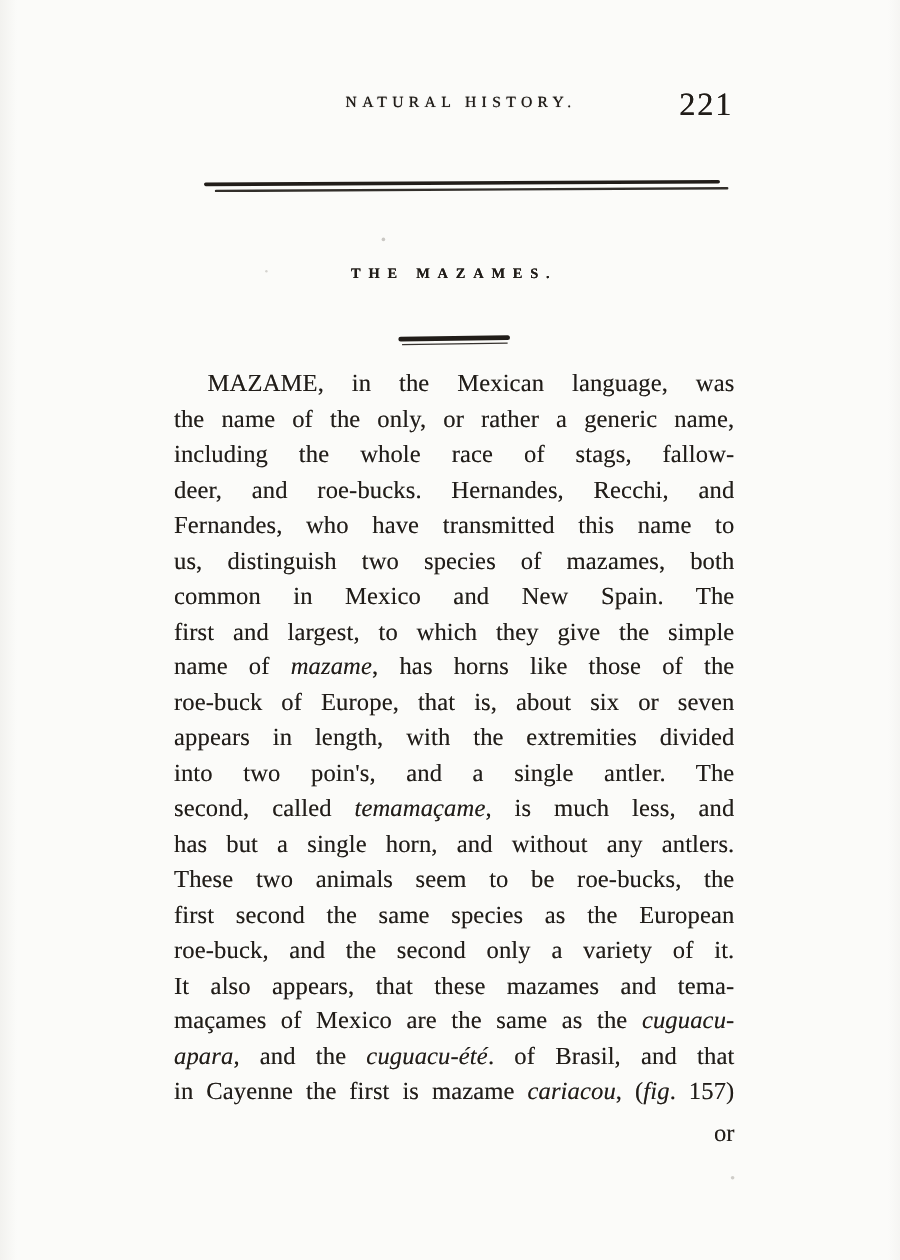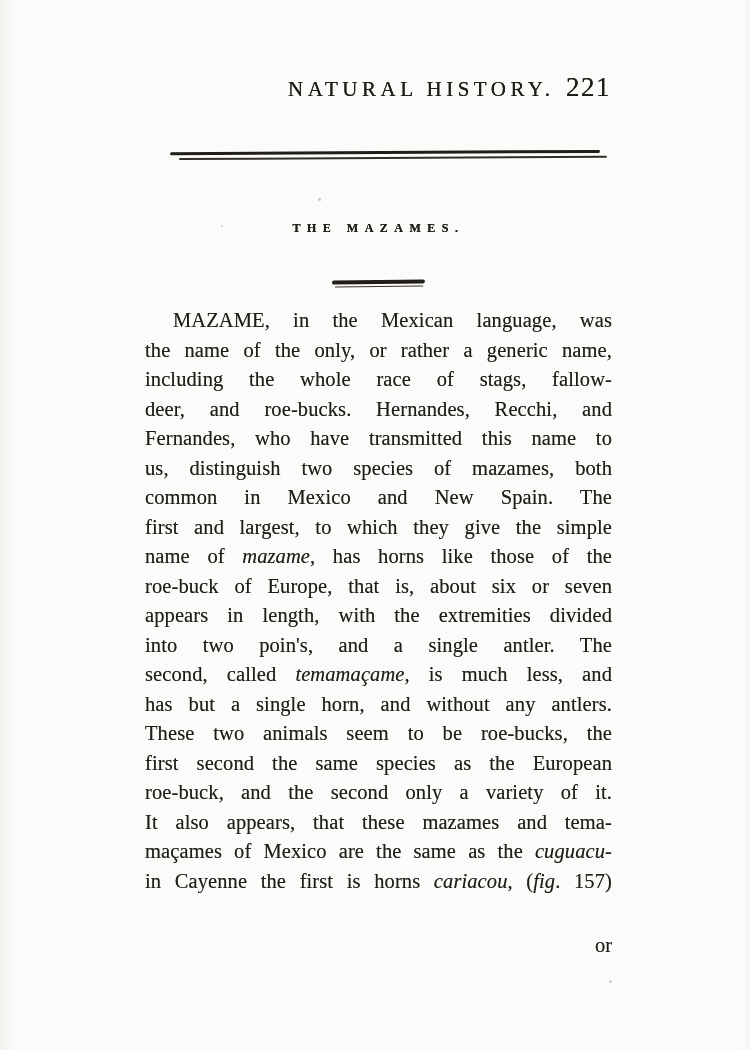--- a/index.html
+++ b/index.html
@@ -16,21 +16,21 @@
     overflow:hidden;
   }
   
   .page::before{
     content:"";position:absolute;inset:0;pointer-events:none;
     background:linear-gradient(90deg,rgba(200,198,192,.18) 0,rgba(200,198,192,0) 14px),
                linear-gradient(270deg,rgba(205,203,197,.12) 0,rgba(205,203,197,0) 10px);
   }
   .running-title{
     position:absolute;top:77px;left:288px;
-    font-size:21px;letter-spacing:4.5px;font-weight:400;
+    font-size:13px;letter-spacing:4.5px;font-weight:400;
     text-shadow:0 0 .6px currentColor;
     white-space:nowrap;
   }
   .page-number{
     position:absolute;top:72px;left:566px;
     font-size:27px;letter-spacing:1.5px;
     text-shadow:0 0 .5px currentColor;
   }
   .rule-long{position:absolute;top:151px;left:170px;width:437px;transform:rotate(-.3deg);}
   .rule-long .bar1{height:3px;width:430px;background:var(--ink);border-radius:2px;}
@@ -97,21 +97,22 @@
       <div class="line"><span>roe-buck of Europe, that is, about six or seven</span></div>
       <div class="line"><span>appears in length, with the extremities divided</span></div>
       <div class="line"><span>into two poin's, and a single antler. The</span></div>
       <div class="line"><span>second, called </span><span class="it">temamaçame</span><span>, is much less, and</span></div>
       <div class="line"><span>has but a single horn, and without any antlers.</span></div>
       <div class="line"><span>These two animals seem to be roe-bucks, the</span></div>
       <div class="line"><span>first second the same species as the European</span></div>
       <div class="line"><span>roe-buck, and the second only a variety of it.</span></div>
       <div class="line"><span>It also appears, that these mazames and tema-</span></div>
       <div class="line"><span>maçames of Mexico are the same as the </span><span class="it">cuguacu-</span></div>
-      <div class="line"><span>in Cayenne the first is horns </span><span class="it">cariacou</span><span>, (</span><span class="it">fig</span><span>. 157)</span></div>
+      <div class="line"><span class="it">apara</span><span>, and the </span><span class="it">cuguacu-été</span><span>. of Brasil, and that</span></div>
+      <div class="line"><span>in Cayenne the first is mazame </span><span class="it">cariacou</span><span>, (</span><span class="it">fig</span><span>. 157)</span></div>
     </main>
 
   <div class="catchword">or</div>
 
   <div class="speck s1"></div>
   <div class="speck s2"></div>
   <div class="speck s3"></div>
 
 </div>
 

